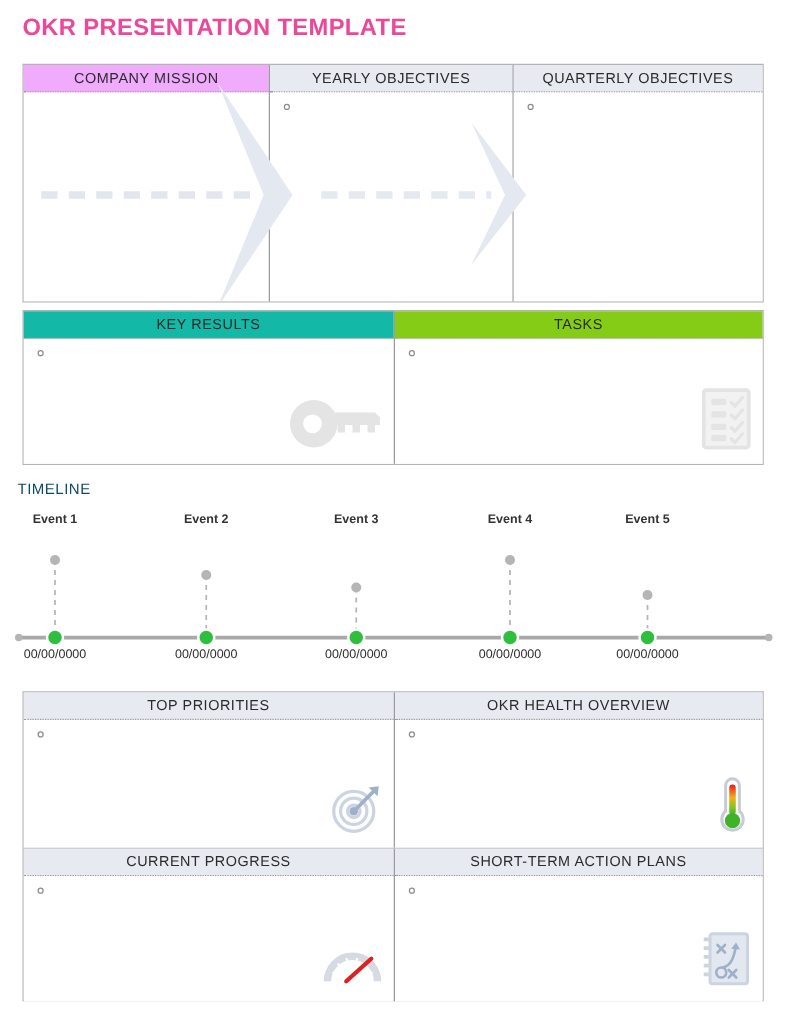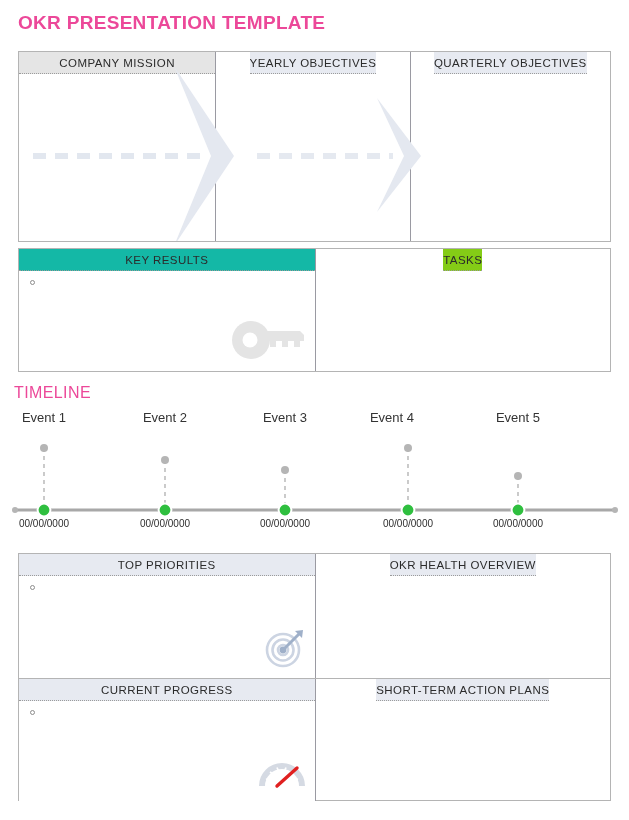--- a/index.html
+++ b/index.html
@@ -21,57 +21,58 @@
 
   
   .table{
     position:absolute;
     border:1px solid #b4b4b4;
     box-sizing:border-box;
     background:#fff;
   }
   .row{display:flex;box-sizing:border-box;}
   .cellwrap{position:relative;box-sizing:border-box;display:flex;flex-direction:column;}
-  .cellwrap + .cellwrap{border-left:1px solid #9a9aa2;align-items:center;}
+  .cellwrap + .cellwrap{border-left:1px solid #9a9aa2;}
   .hdr{
     height:22px;line-height:22px;
     text-align:center;
     font-size:11.5px;
     letter-spacing:.45px;
     color:#2b2b2b;
     border-bottom:1px dotted #9b9b9b;
     box-sizing:border-box;
     white-space:nowrap;
     overflow:hidden;
   }
-  .hdr.blue-dark{background:#e5e5e5;}
+  .hdr.blue-dark{background:#f0abfc;}
   .hdr.blue-light{background:#e7eaf1;}
   .hdr.gray-dark{background:#14b8a6;}
   .hdr.gray-light{background:#84cc16;}
   .body{position:relative;flex:1;background:#fff;overflow:hidden;}
   .bullet{
     position:absolute;left:11px;top:9px;
     width:5px;height:5px;border-radius:50%;
     border:1px solid #8d8d8d;background:#fff;
     box-sizing:border-box;
   }
   .ico{position:absolute;right:9px;bottom:6px;}
 
   
   .arrowlayer{position:absolute;left:0;top:0;width:100%;height:100%;pointer-events:none;}
 
   
   .tl-title{
     position:absolute;left:14px;top:384px;
-    font-size:16px;letter-spacing:.4px;color:#ec4899;
+    font-size:12px;letter-spacing:.4px;color:#0c4a6e;
   }
   .tl-wrap{position:absolute;left:0px;top:404px;width:629px;height:130px;}
   .ev-label{
-    position:absolute;font-size:13px;color:#333;white-space:nowrap;
+    position:absolute;font-size:10px;color:#333;white-space:nowrap;
     transform:translateX(-50%);
+    font-weight:bold;
   }
   .ev-date{
     position:absolute;font-size:10px;color:#2e2e2e;white-space:nowrap;
     transform:translateX(-50%);
   }
 </style>
 </head>
 <body>
 
 <div class="page">
@@ -173,21 +174,21 @@
         <circle cx="518" cy="72" r="4" fill="#b5b5b5"></circle>
         <circle cx="518" cy="106" r="6.4" fill="#2fbf3f" stroke="#ffffff" stroke-width="2"></circle>
       </svg>
     <div id="tl-labels">
         <div class="ev-label" style="left: 44px; top: 6px;">Event 1</div>
         <div class="ev-date" style="left: 44px; top: 114px;">00/00/0000</div>
         <div class="ev-label" style="left: 165px; top: 6px;">Event 2</div>
         <div class="ev-date" style="left: 165px; top: 114px;">00/00/0000</div>
         <div class="ev-label" style="left: 285px; top: 6px;">Event 3</div>
         <div class="ev-date" style="left: 285px; top: 114px;">00/00/0000</div>
-        <div class="ev-label" style="left: 392px; top: 6px;">Event 4</div>
+        <div class="ev-label" style="left: 408px; top: 6px;">Event 4</div>
         <div class="ev-date" style="left: 408px; top: 114px;">00/00/0000</div>
         <div class="ev-label" style="left: 518px; top: 6px;">Event 5</div>
         <div class="ev-date" style="left: 518px; top: 114px;">00/00/0000</div>
       </div>
   </div>
 
   <div class="table" id="row3" style="left:18px;top:553px;width:593px;height:248px;">
     <div class="row" id="row3-cells" style="height:124px;">
         <div class="cellwrap" style="width: 50%; justify-content: center;">
           <div class="hdr blue-light">TOP PRIORITIES</div>

